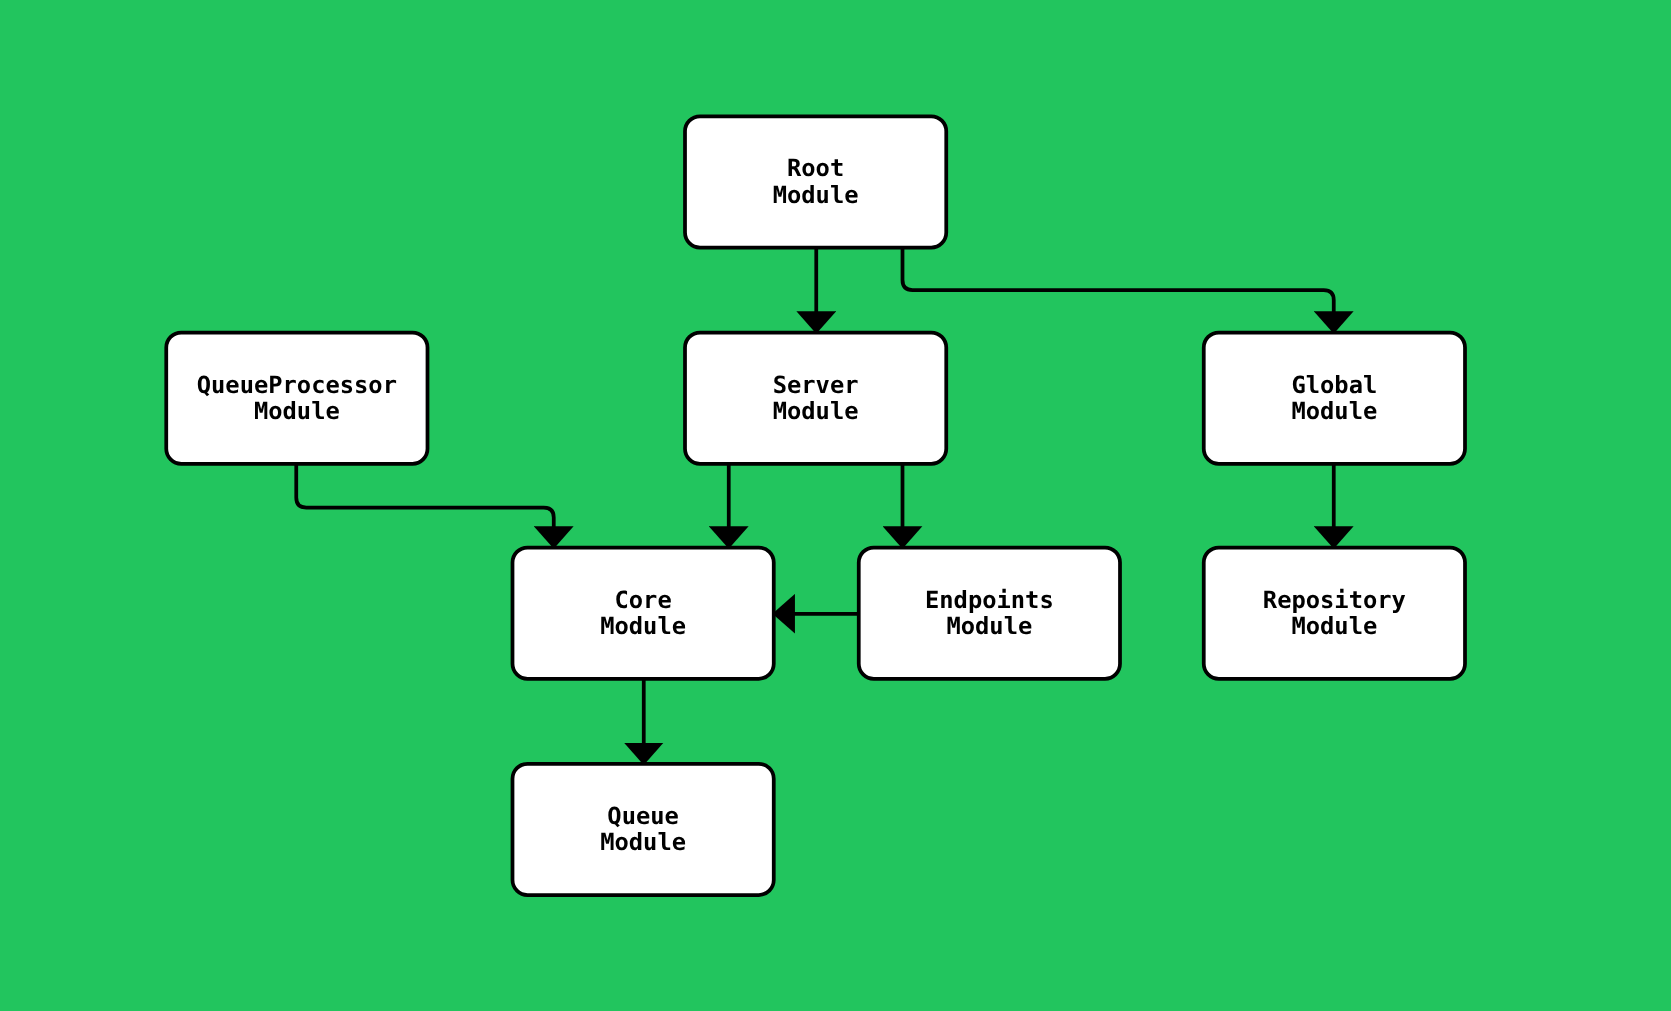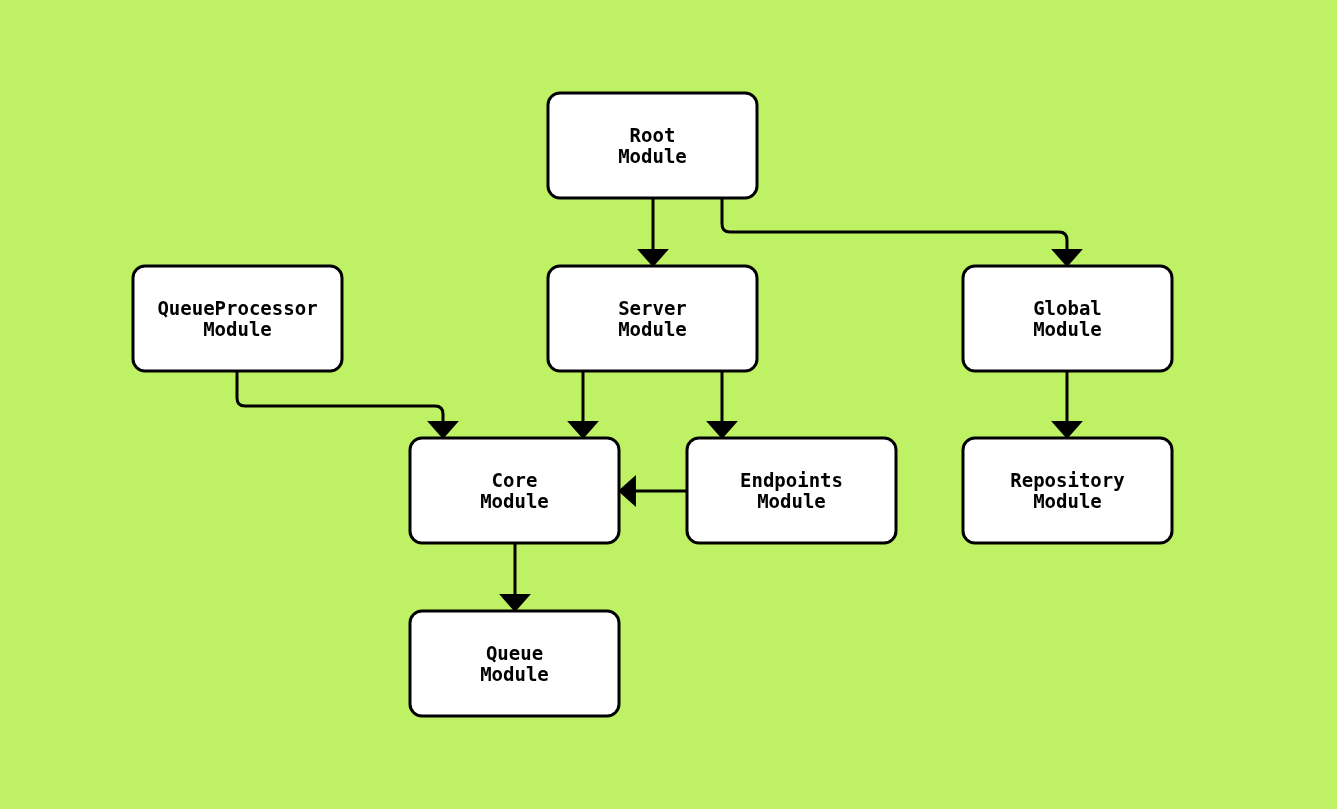--- a/index.html
+++ b/index.html
@@ -4,21 +4,21 @@
 <style>
   html, body {
     margin: 0;
     padding: 0;
     background: #ffffff;
   }
   .canvas {
     position: relative;
     width: 1337px;
     height: 809px;
-    background: #bef264;
+    background: #22c55e;
     overflow: hidden;
   }
   svg text {
     font-family: "DejaVu Sans Mono", "Liberation Mono", monospace;
     font-weight: bold;
     font-size: 19px;
     fill: #000000;
   }
   .node-box {
     fill: #ffffff;

